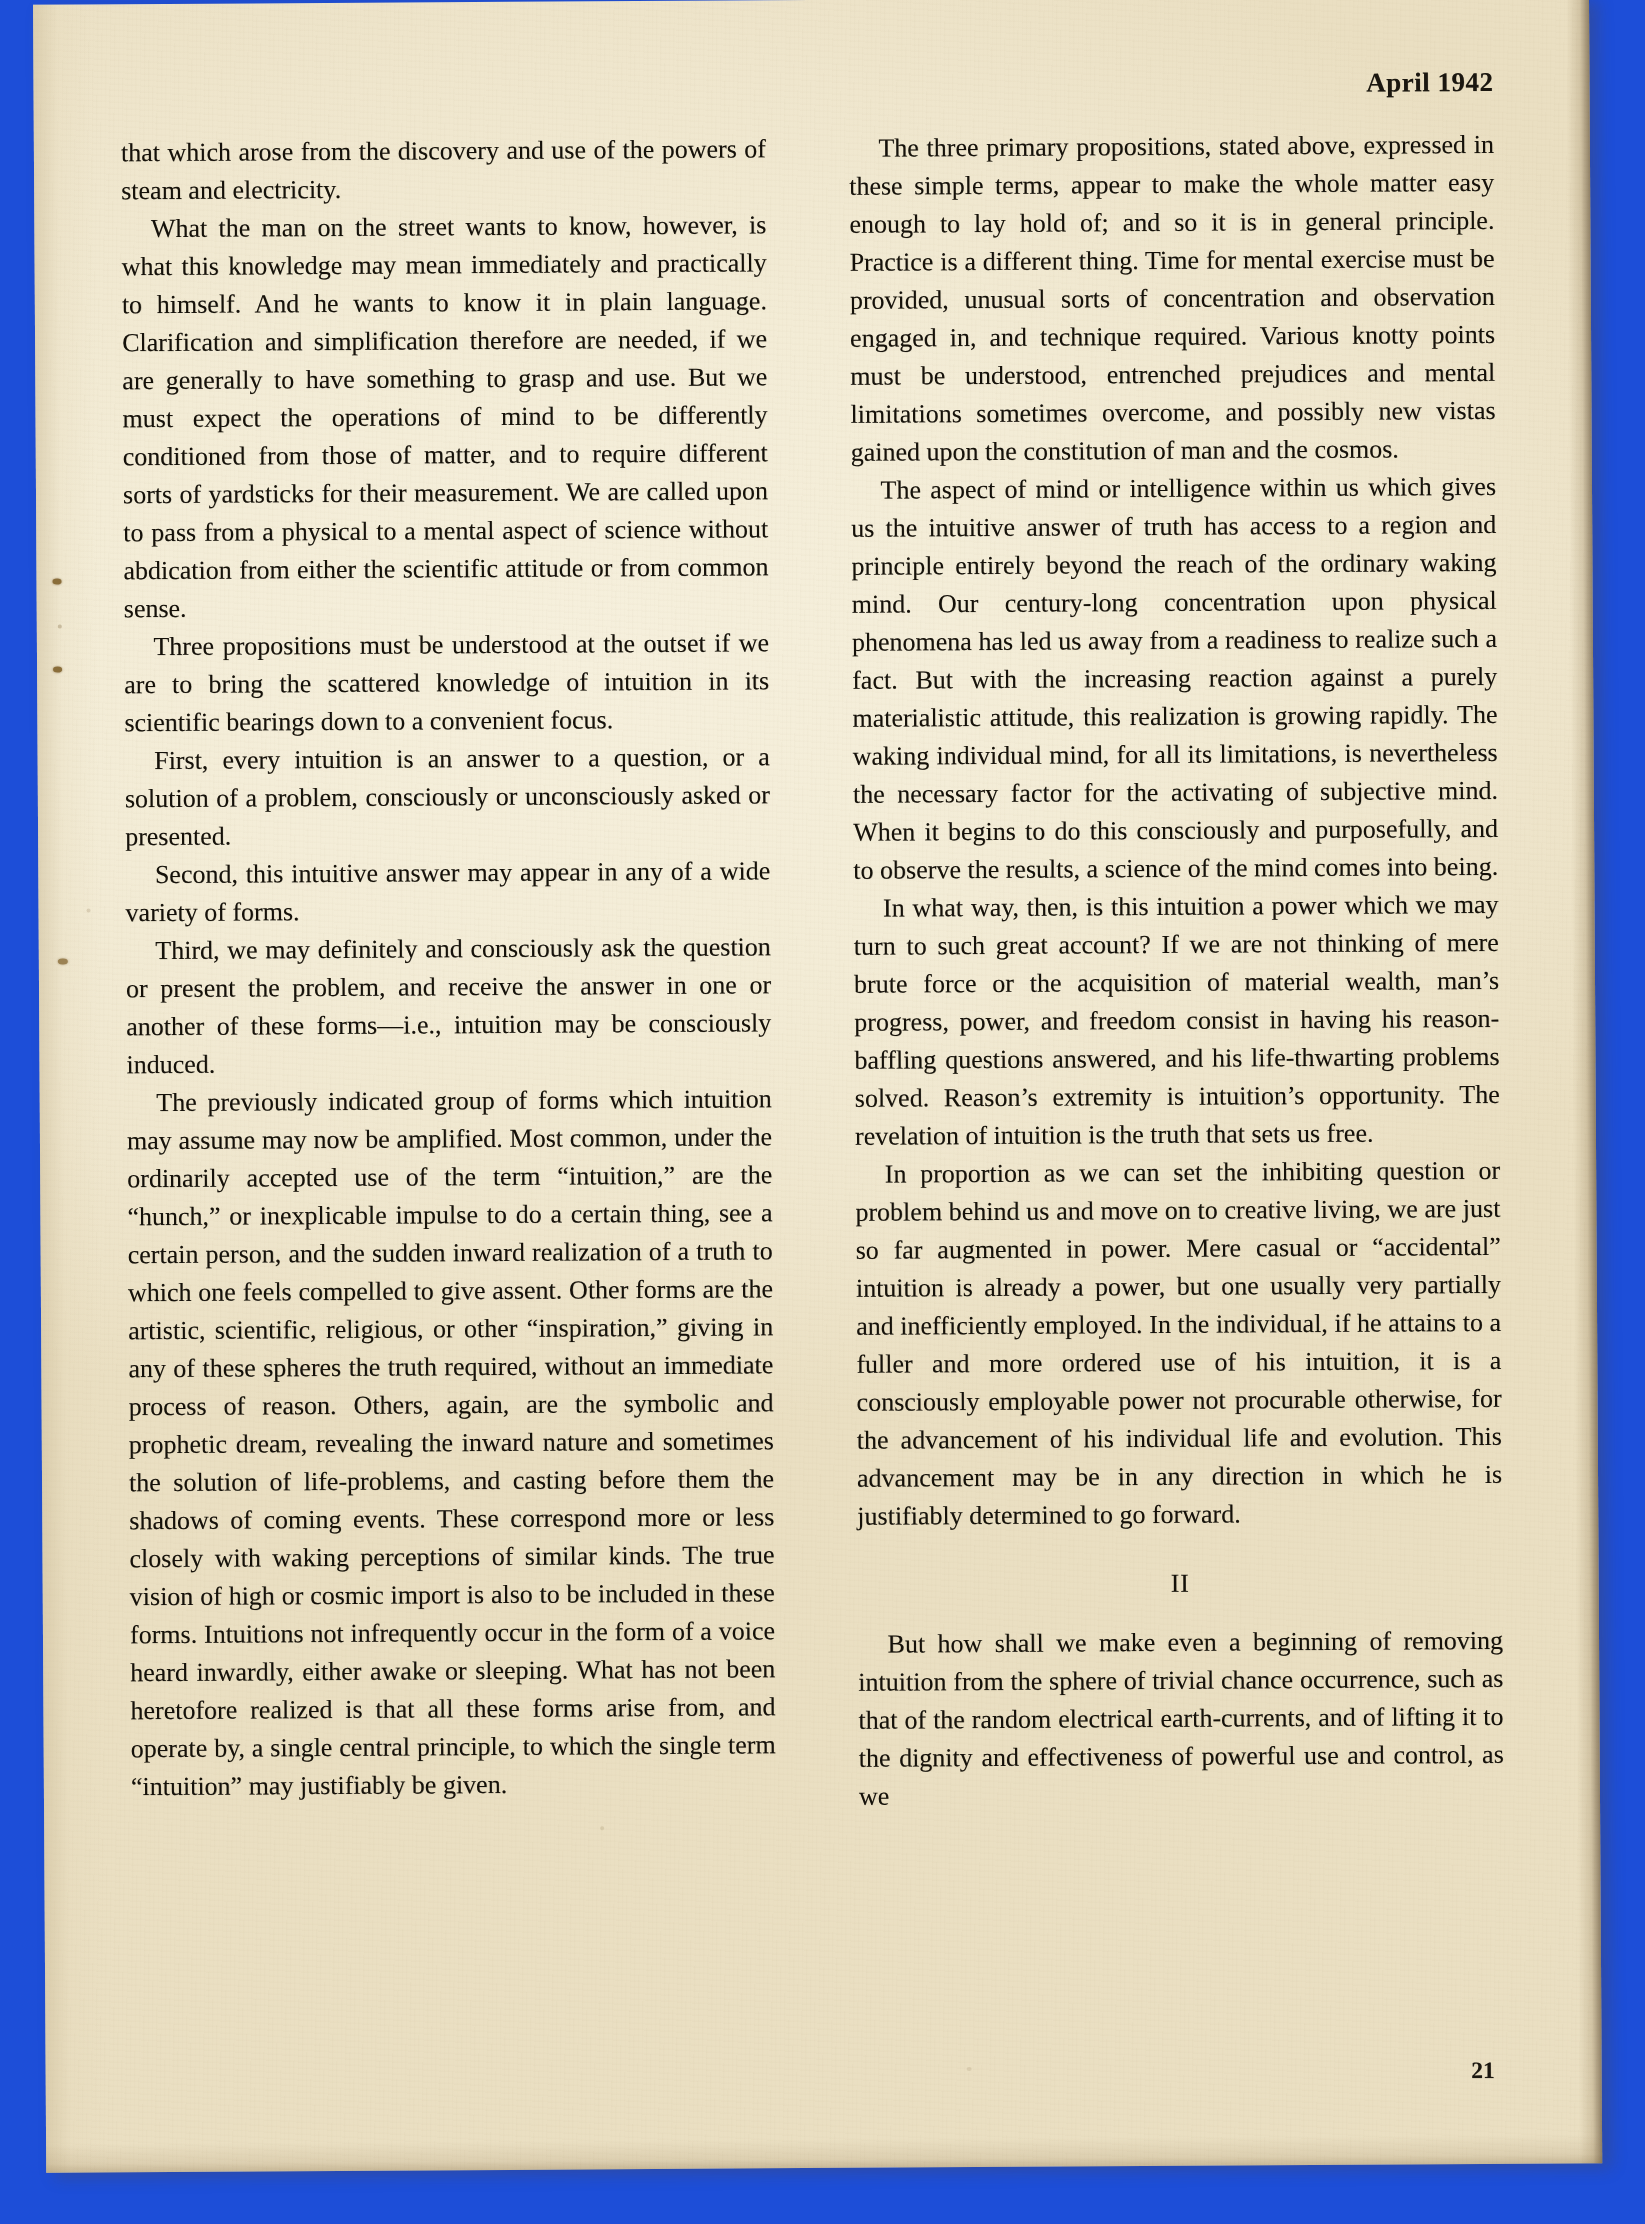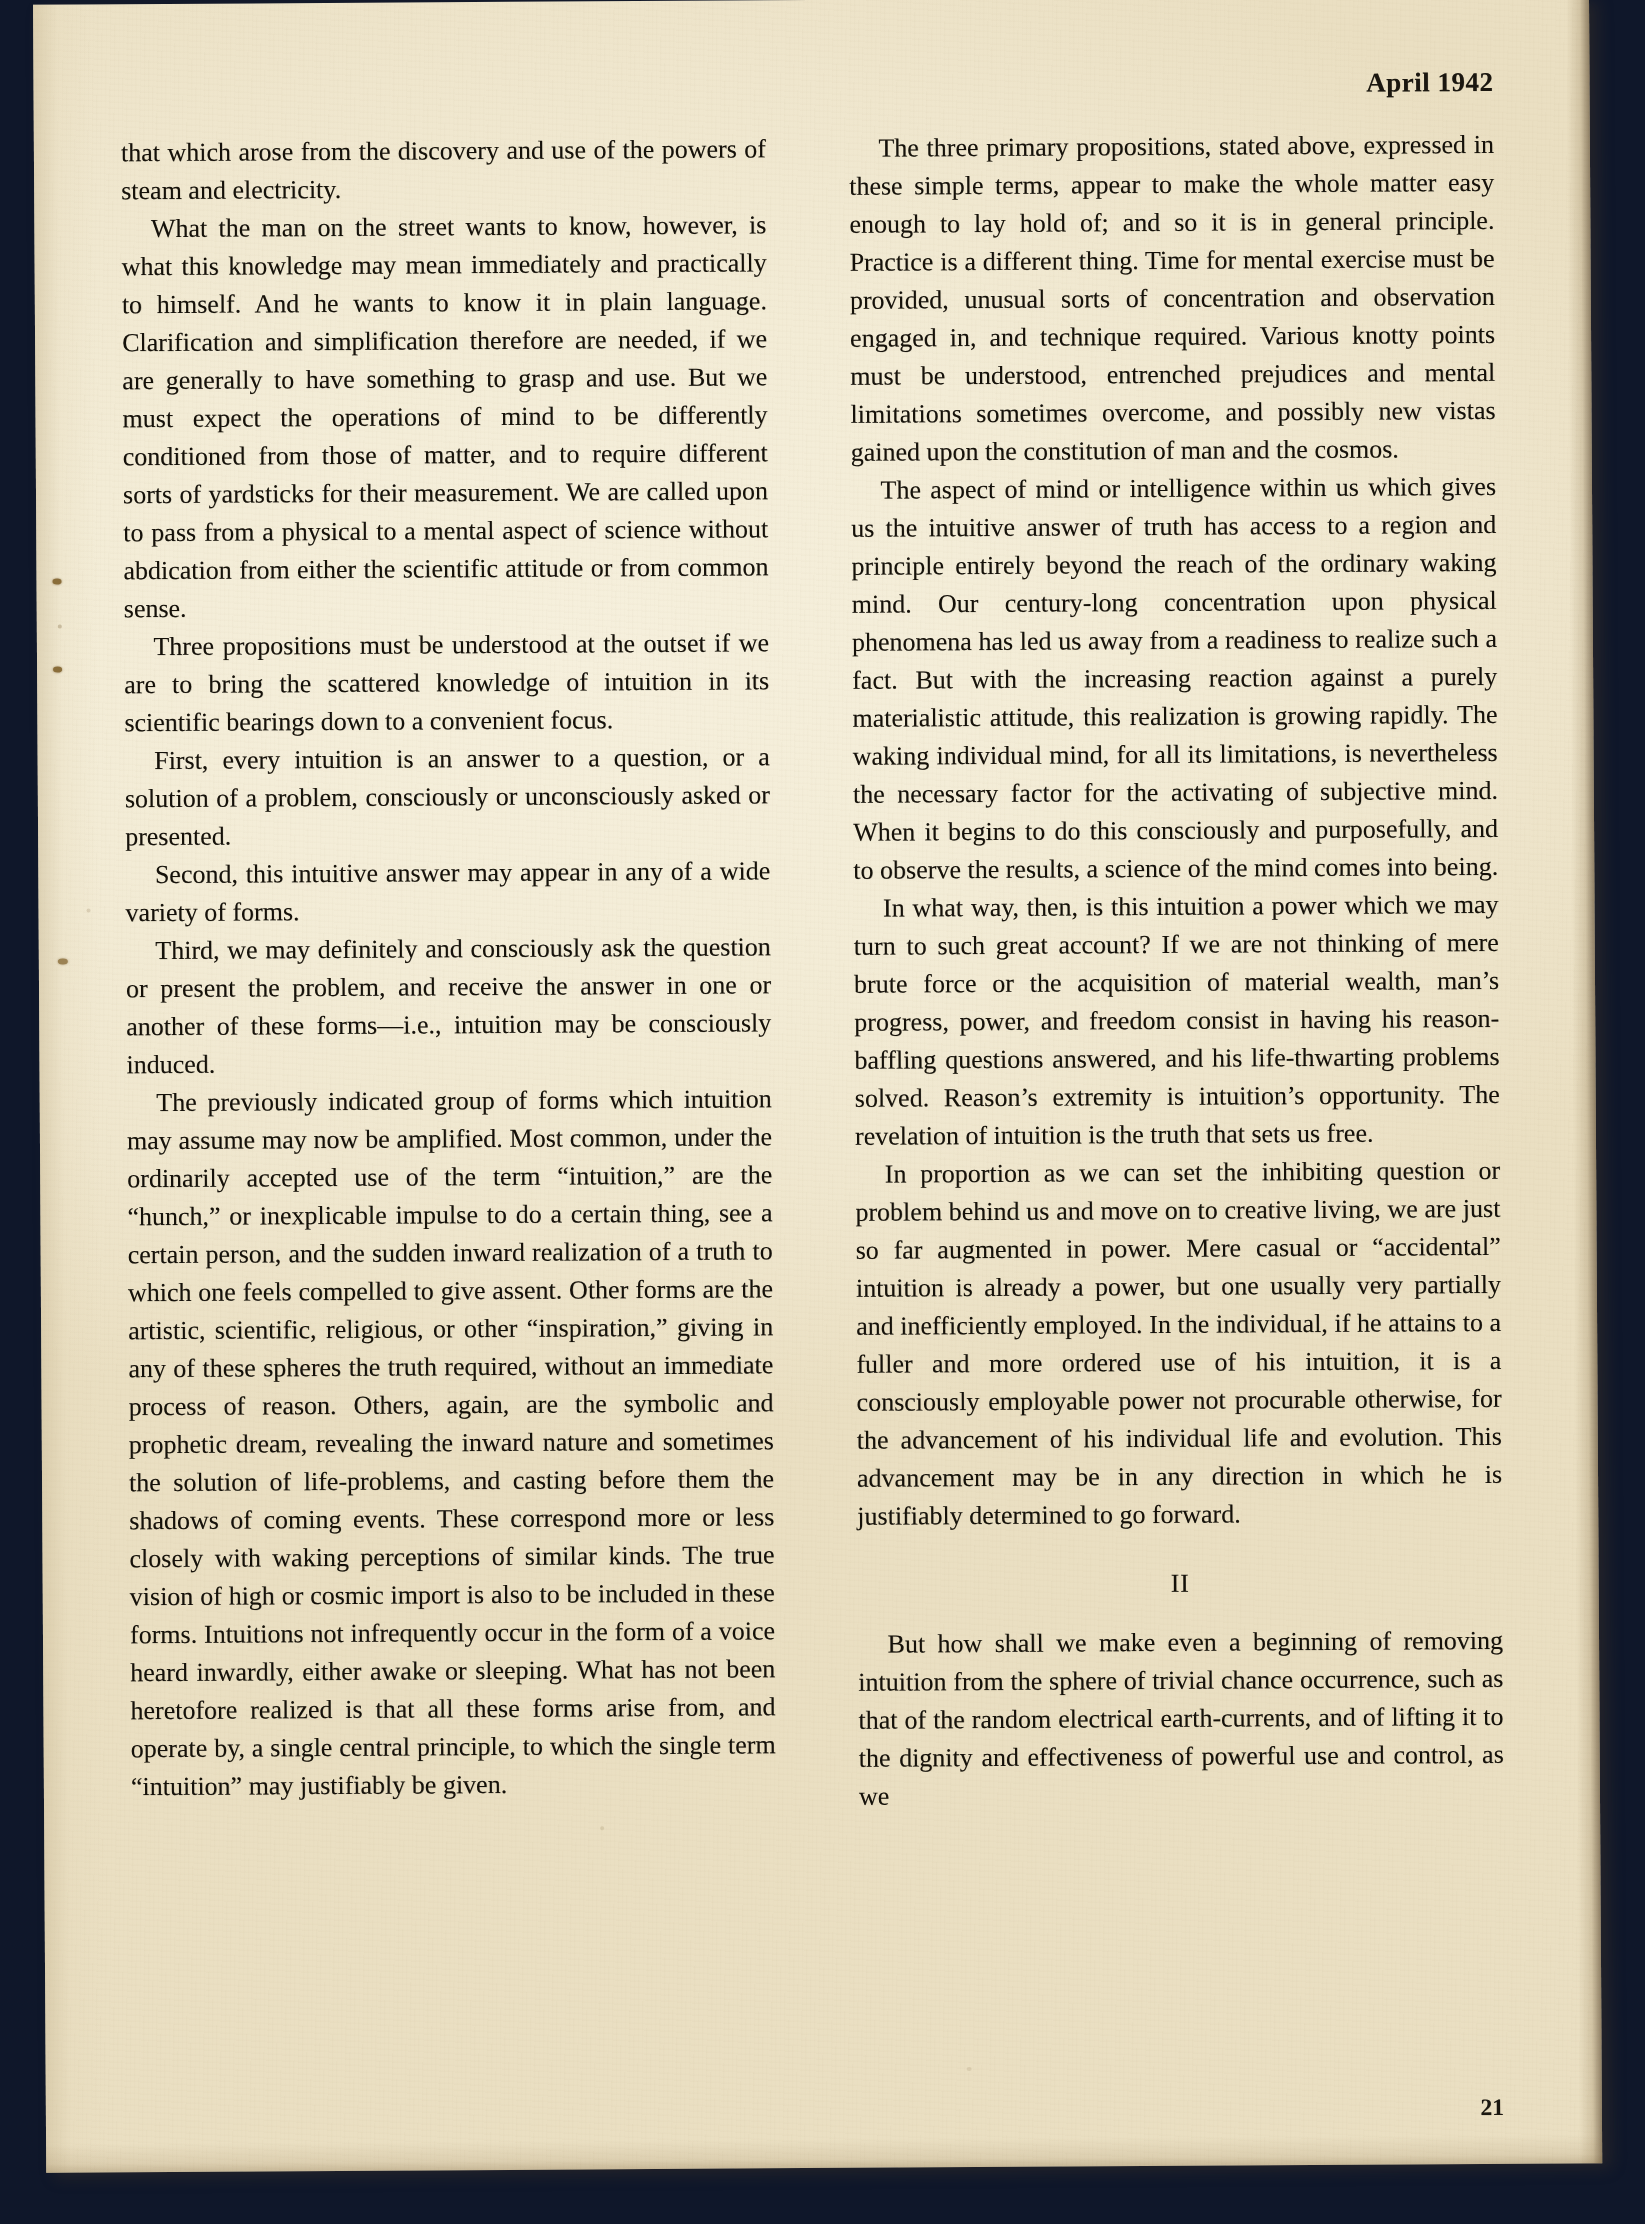--- a/index.html
+++ b/index.html
@@ -12,21 +12,21 @@
     height: 2225px;
     overflow: hidden;
     font-family: "Liberation Serif", "DejaVu Serif", serif;
   }
 
   #scan {
     position: absolute;
     left: 0; top: 0;
     width: 1646px;
     height: 2225px;
-    background: #0f172a;
+    background: #1d4ed8;
   }
 
   
   #page-sheet {
     position: absolute;
     left: 33px;
     top: 0px;
     width: 1556px;
     height: 2168px;
     background:
@@ -145,26 +145,25 @@
     text-align: center;
     font-size: 26px;
     line-height: 38px;
     margin: 31px 0 21px 0;
     color: #15110a;
     letter-spacing: 0.9px;
   }
 
   #folio {
     position: absolute;
-    right: 2px;
+    right: 11px;
     top: 2009px;
     font-size: 23.5px;
     font-weight: 700;
     color: #1b1710;
-    margin-top: 37px;
   }
 
   
   .column p, #running-head, .section-mark, #folio {
     text-shadow: 0.3px 0.2px 0 rgba(20,16,10,0.35);
   }
 </style>
 </head>
 <body>
 

